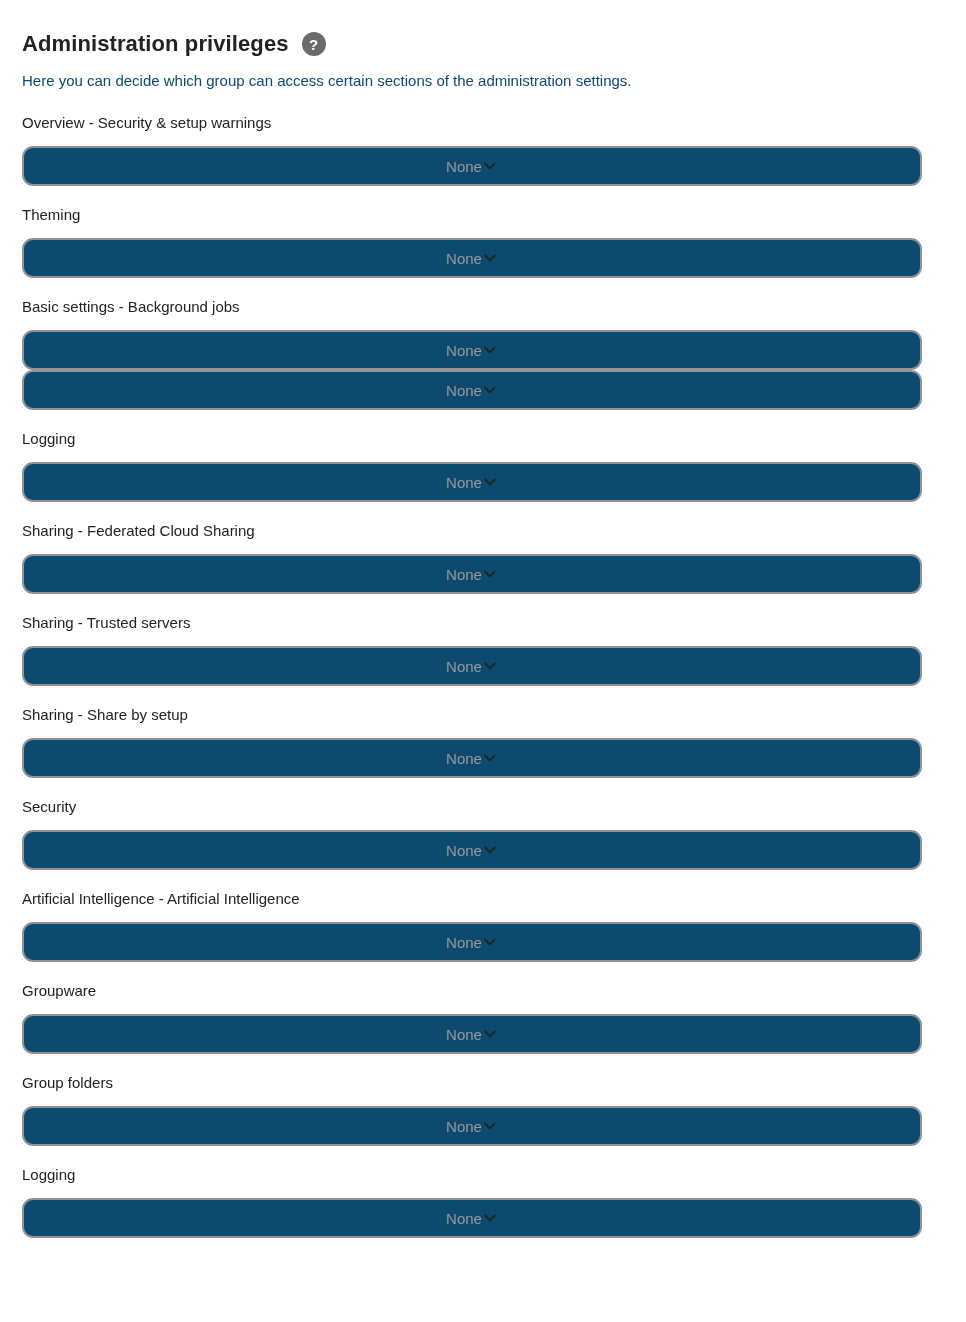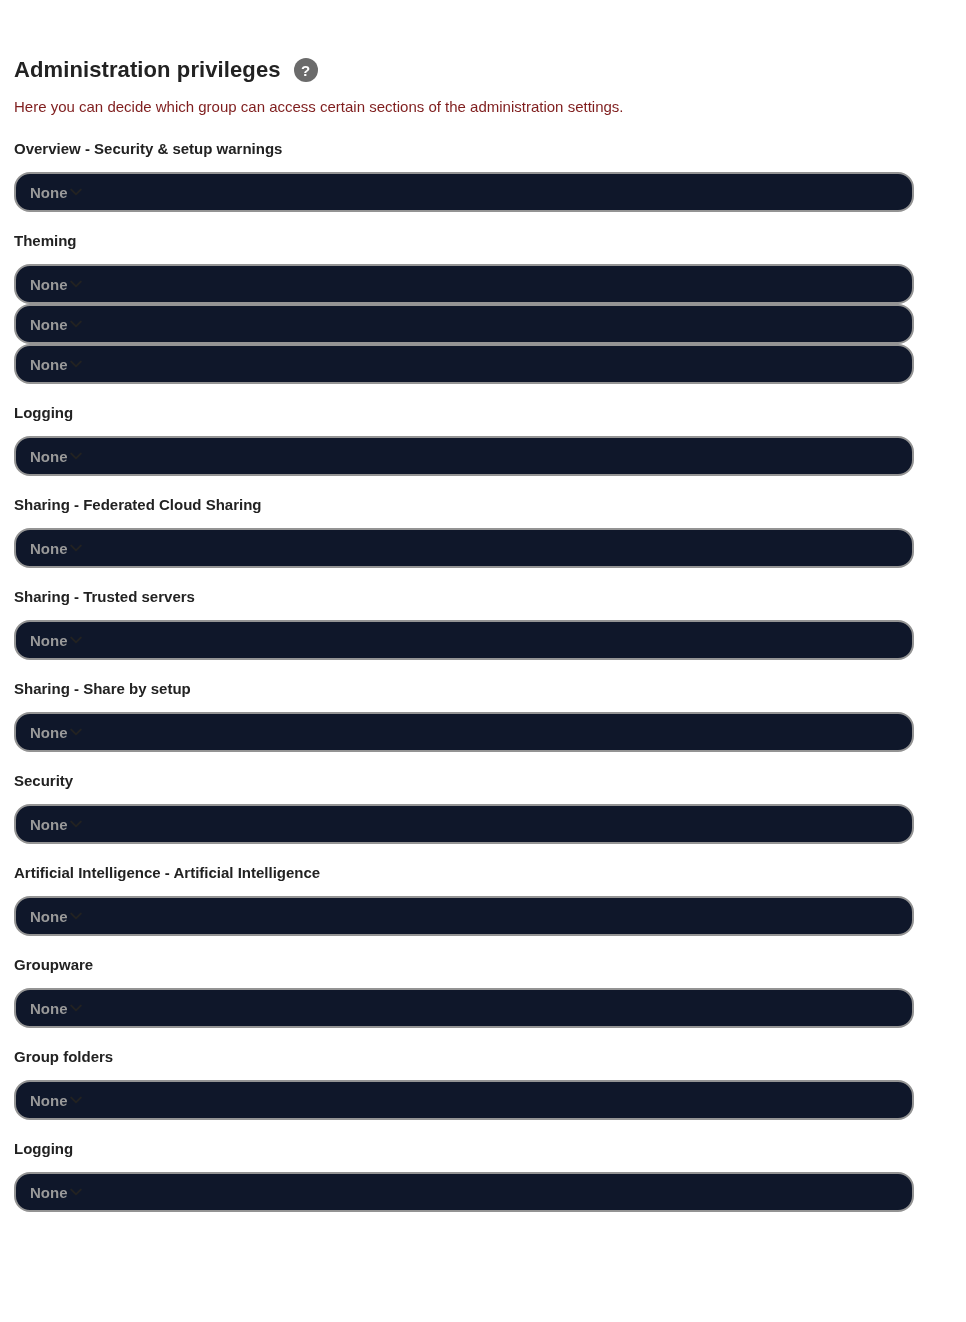--- a/index.html
+++ b/index.html
@@ -6,23 +6,22 @@
   html, body {
     background: #ffffff;
     font-family: "Liberation Sans", "DejaVu Sans", sans-serif;
     color: #222222;
   }
   body {
     width: 966px;
     min-height: 1322px;
   }
   .page {
-    padding: 31px 36px 32px 14px;
+    padding: 31px 36px 32px 22px;
     width: 966px;
-    margin-top: 26px;
   }
   .header-row {
     display: flex;
     align-items: center;
     gap: 13px;
   }
   .page-title {
     font-size: 22px;
     font-weight: 700;
     color: #222222;
@@ -41,39 +40,39 @@
     align-items: center;
     justify-content: center;
     cursor: pointer;
     flex: 0 0 auto;
     user-select: none;
   }
   .page-description {
     margin-top: 14px;
     font-size: 15px;
     line-height: 20px;
-    color: #7f1d1d;
-  }
-  .fields { margin-top: 1px; font-weight: bold; }
+    color: #0c4a6e;
+  }
+  .fields { margin-top: 1px; }
   .field-label {
     margin: 18px 0 12px 0;
     font-size: 15px;
     line-height: 22px;
     color: #222222;
   }
   .field-group:first-child .field-label { margin-top: 21px; }
   .group-select {
     width: 900px;
     height: 40px;
     border: 2px solid #949494;
-    border-radius: 16px;
-    background: #0f172a;
+    border-radius: 11px;
+    background: #0c4a6e;
     display: flex;
     align-items: center;
-    justify-content: flex-start;
+    justify-content: center;
     padding: 0 14px;
     cursor: pointer;
   }
   .select-value {
     font-size: 15px;
     color: #999999;
   }
   .chevron-down-icon {
     display: inline-flex;
     align-items: center;
@@ -109,20 +108,21 @@
       <span class="select-value">None</span>
       <span class="chevron-down-icon">
         <svg width="16" height="16" viewBox="0 0 16 16" aria-hidden="true">
           <polyline points="3.2,5.6 8,10.4 12.8,5.6" fill="none" stroke="#222222" stroke-width="2" stroke-linecap="round" stroke-linejoin="round"></polyline>
         </svg>
       </span>
     </div>
   </div>
 
   <div class="field-group">
+    <div class="field-label">Basic settings - Background jobs</div>
     <div class="group-select">
       <span class="select-value">None</span>
       <span class="chevron-down-icon">
         <svg width="16" height="16" viewBox="0 0 16 16" aria-hidden="true">
           <polyline points="3.2,5.6 8,10.4 12.8,5.6" fill="none" stroke="#222222" stroke-width="2" stroke-linecap="round" stroke-linejoin="round"></polyline>
         </svg>
       </span>
     </div>
   </div>
 

